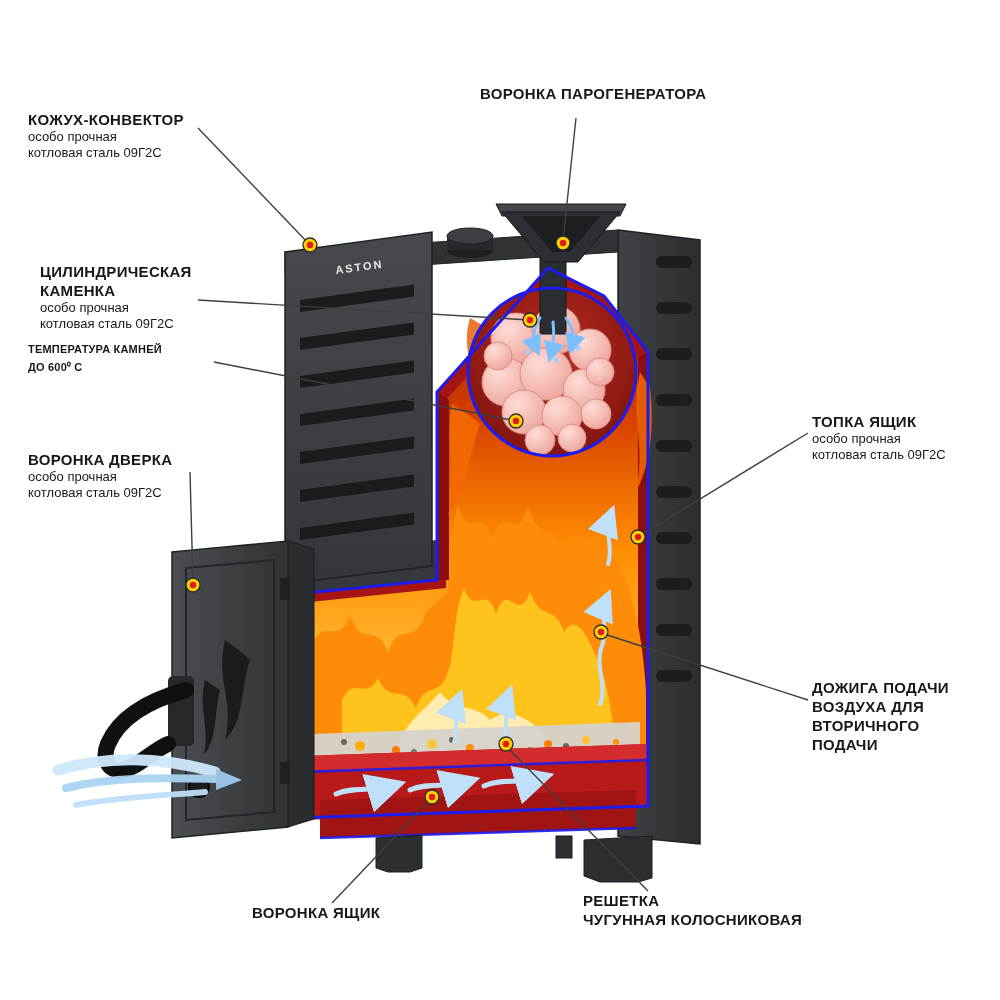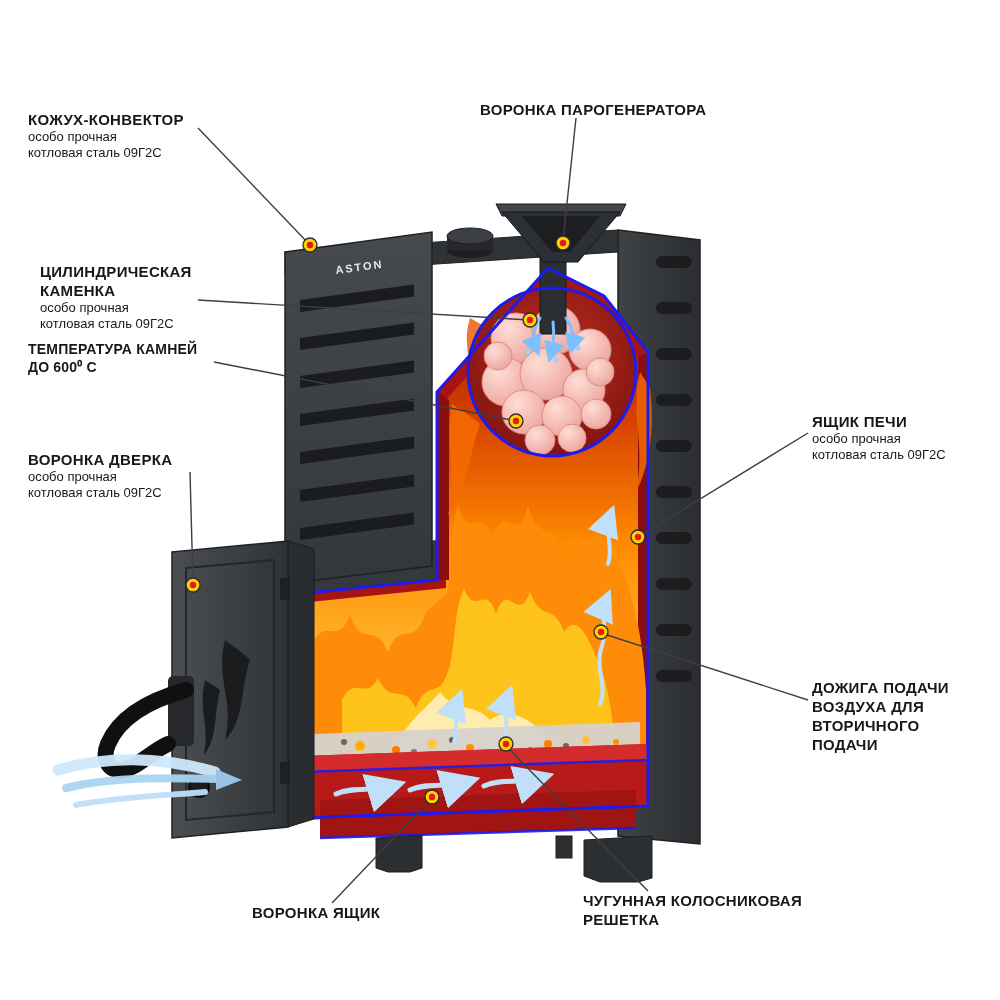--- a/index.html
+++ b/index.html
@@ -1,21 +1,21 @@
 <!DOCTYPE html>
 <html><head>
 <meta charset="utf-8">
 <style>
   html,body{margin:0;padding:0;background:#ffffff;}
   body{font-family:"Liberation Sans", sans-serif;}
   .canvas{position:relative;width:1000px;height:1000px;background:#ffffff;overflow:hidden;}
   .canvas svg{position:absolute;left:0;top:0;}
   .callout{position:absolute;color:#17181a;z-index:2;}
   .callout .t{font-size:15px;font-weight:bold;letter-spacing:.3px;line-height:19px;white-space:nowrap;}
-  .callout .m{font-size:14px;font-weight:600;letter-spacing:.2px;line-height:18px;white-space:nowrap;}
+  .callout .m{font-size:11px;font-weight:600;letter-spacing:.2px;line-height:18px;white-space:nowrap;}
   .callout .s{font-size:13px;line-height:16px;white-space:nowrap;}
   .callout .s:first-of-type{margin-top:4px;}
   text{font-family:"Liberation Sans", sans-serif;}
 </style>
 </head>
 <body>
 
 <div class="canvas">
 
 <svg width="1000" height="1000" viewBox="0 0 1000 1000">
@@ -286,21 +286,21 @@
         </g>
   </g>
 </svg>
 
   <div class="callout" style="left:28px;top:110px">
     <div class="t">КОЖУХ-КОНВЕКТОР</div>
     <div class="s">особо прочная</div>
     <div class="s">котловая сталь 09Г2С</div>
   </div>
 
-  <div class="callout" style="left:480px;top:100px">
+  <div class="callout" style="left:480px;top:84px">
     <div class="t">ВОРОНКА ПАРОГЕНЕРАТОРА</div>
   </div>
 
   <div class="callout" style="left:40px;top:262px">
     <div class="t">ЦИЛИНДРИЧЕСКАЯ</div>
     <div class="t">КАМЕНКА</div>
     <div class="s">особо прочная</div>
     <div class="s">котловая сталь 09Г2С</div>
   </div>
 
@@ -309,34 +309,34 @@
     <div class="m">ДО 600⁰ С</div>
   </div>
 
   <div class="callout" style="left:28px;top:450px">
     <div class="t">ВОРОНКА ДВЕРКА</div>
     <div class="s">особо прочная</div>
     <div class="s">котловая сталь 09Г2С</div>
   </div>
 
   <div class="callout" style="left:812px;top:412px">
-    <div class="t">ЯЩИК ПЕЧИ</div>
+    <div class="t">ТОПКА ЯЩИК</div>
     <div class="s">особо прочная</div>
     <div class="s">котловая сталь 09Г2С</div>
   </div>
 
   <div class="callout" style="left:812px;top:678px">
     <div class="t">ДОЖИГА ПОДАЧИ</div>
     <div class="t">ВОЗДУХА ДЛЯ</div>
     <div class="t">ВТОРИЧНОГО</div>
     <div class="t">ПОДАЧИ</div>
   </div>
 
   <div class="callout" style="left:252px;top:903px">
     <div class="t">ВОРОНКА ЯЩИК</div>
   </div>
 
   <div class="callout" style="left:583px;top:891px">
+    <div class="t">РЕШЕТКА</div>
     <div class="t">ЧУГУННАЯ КОЛОСНИКОВАЯ</div>
-    <div class="t">РЕШЕТКА</div>
   </div>
 
 </div>
 
 </body></html>

